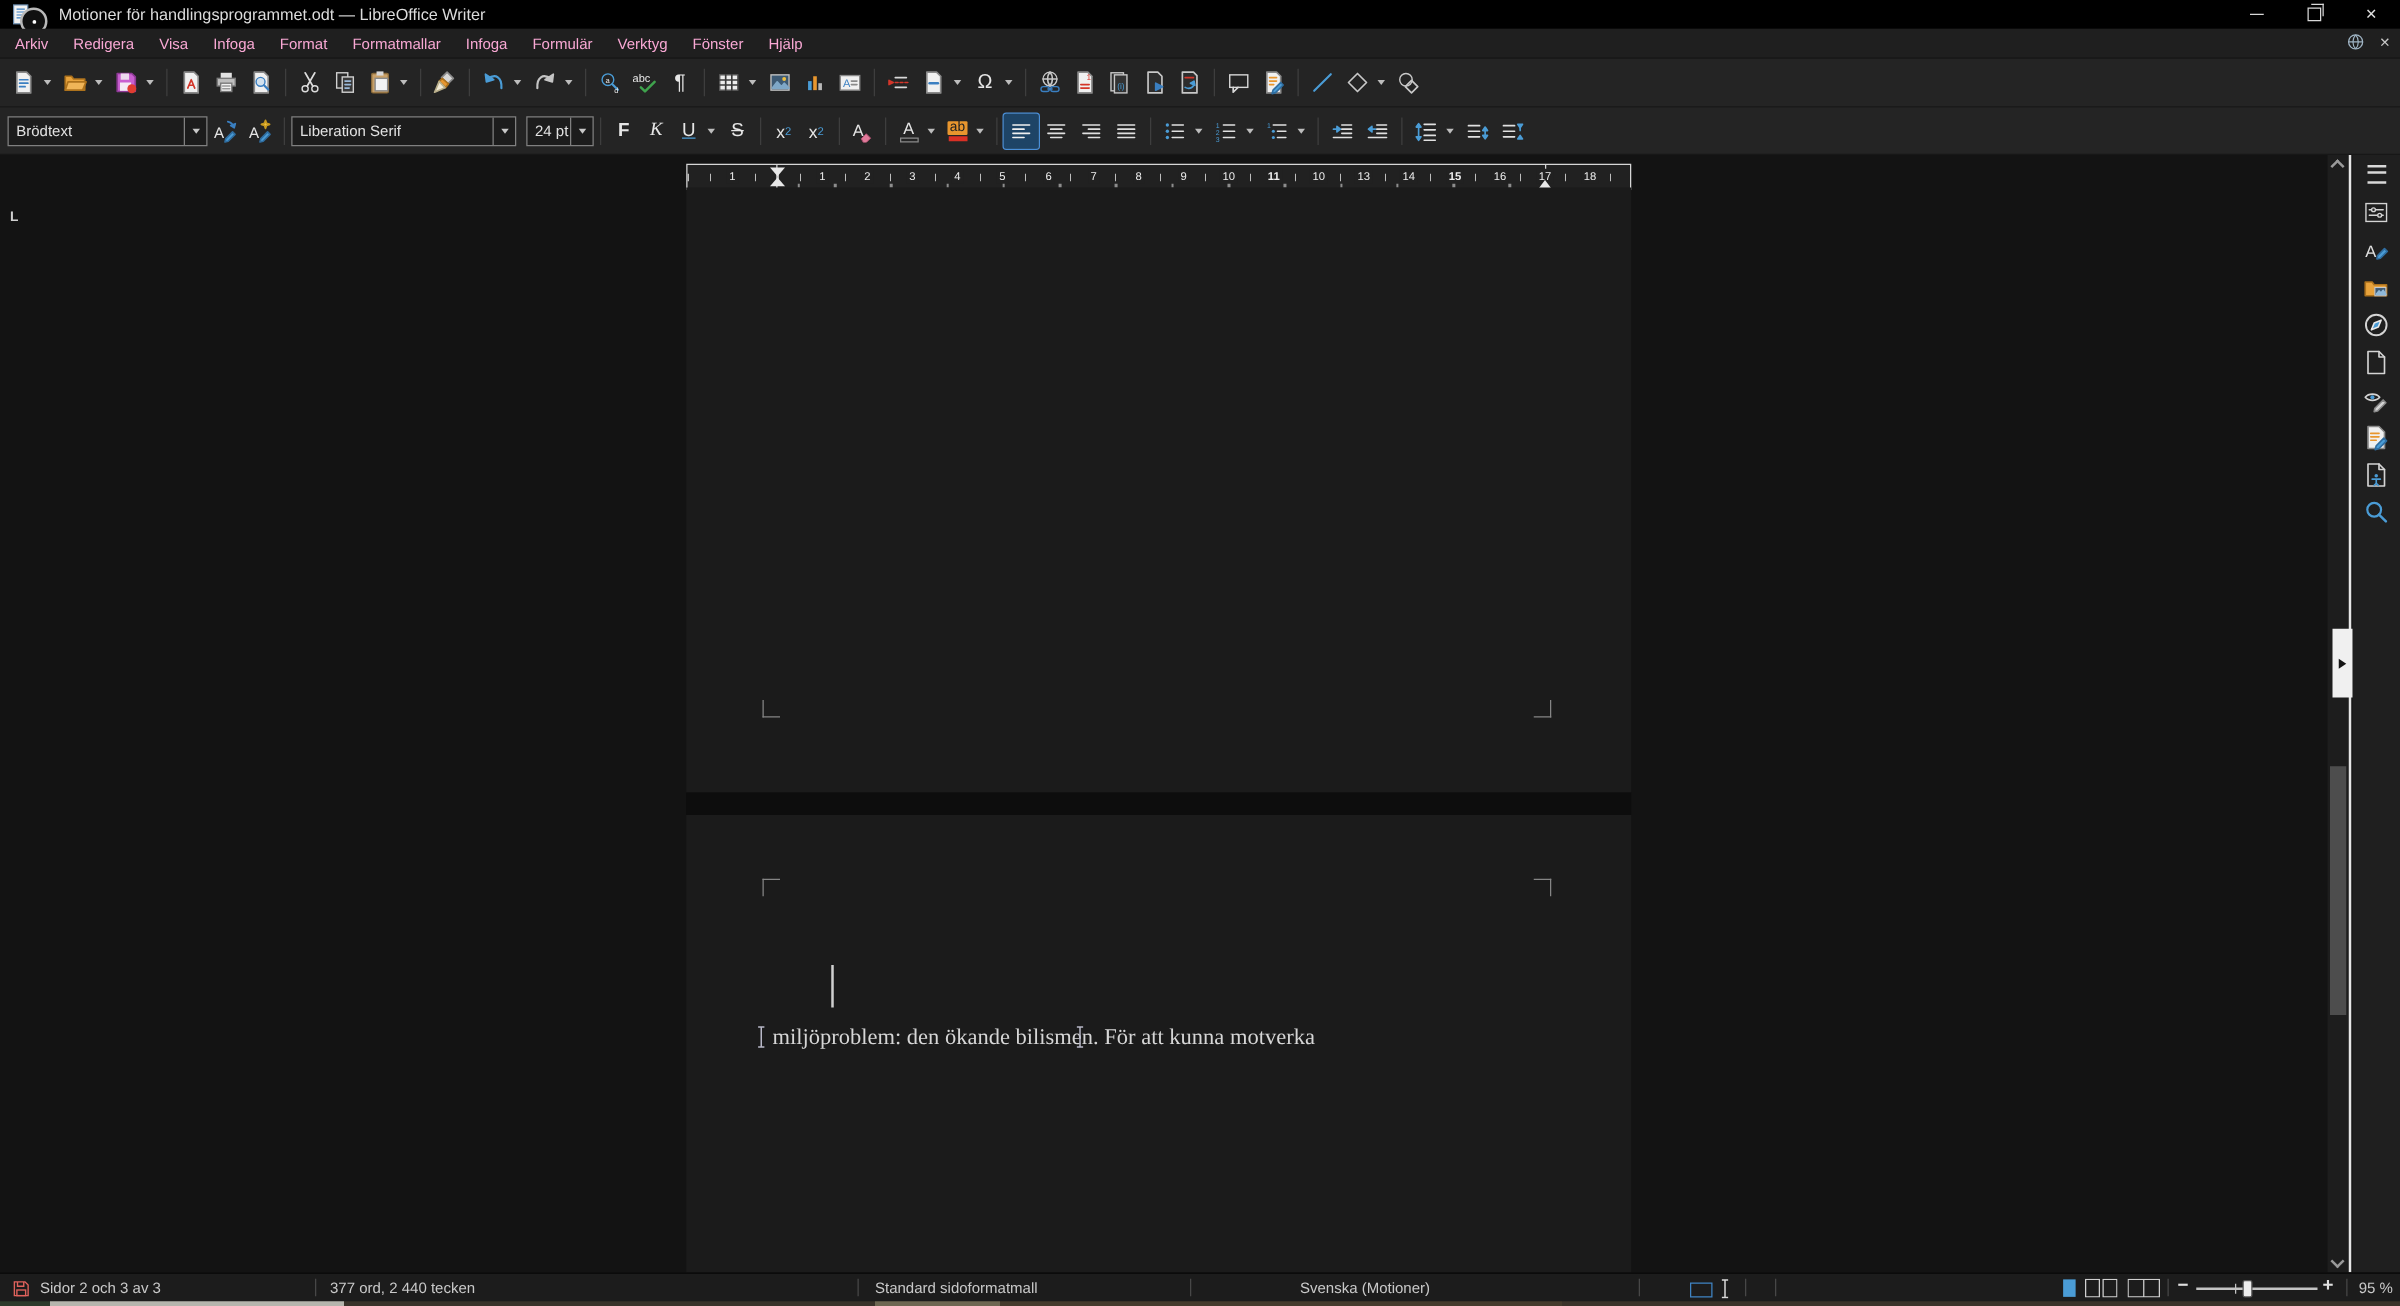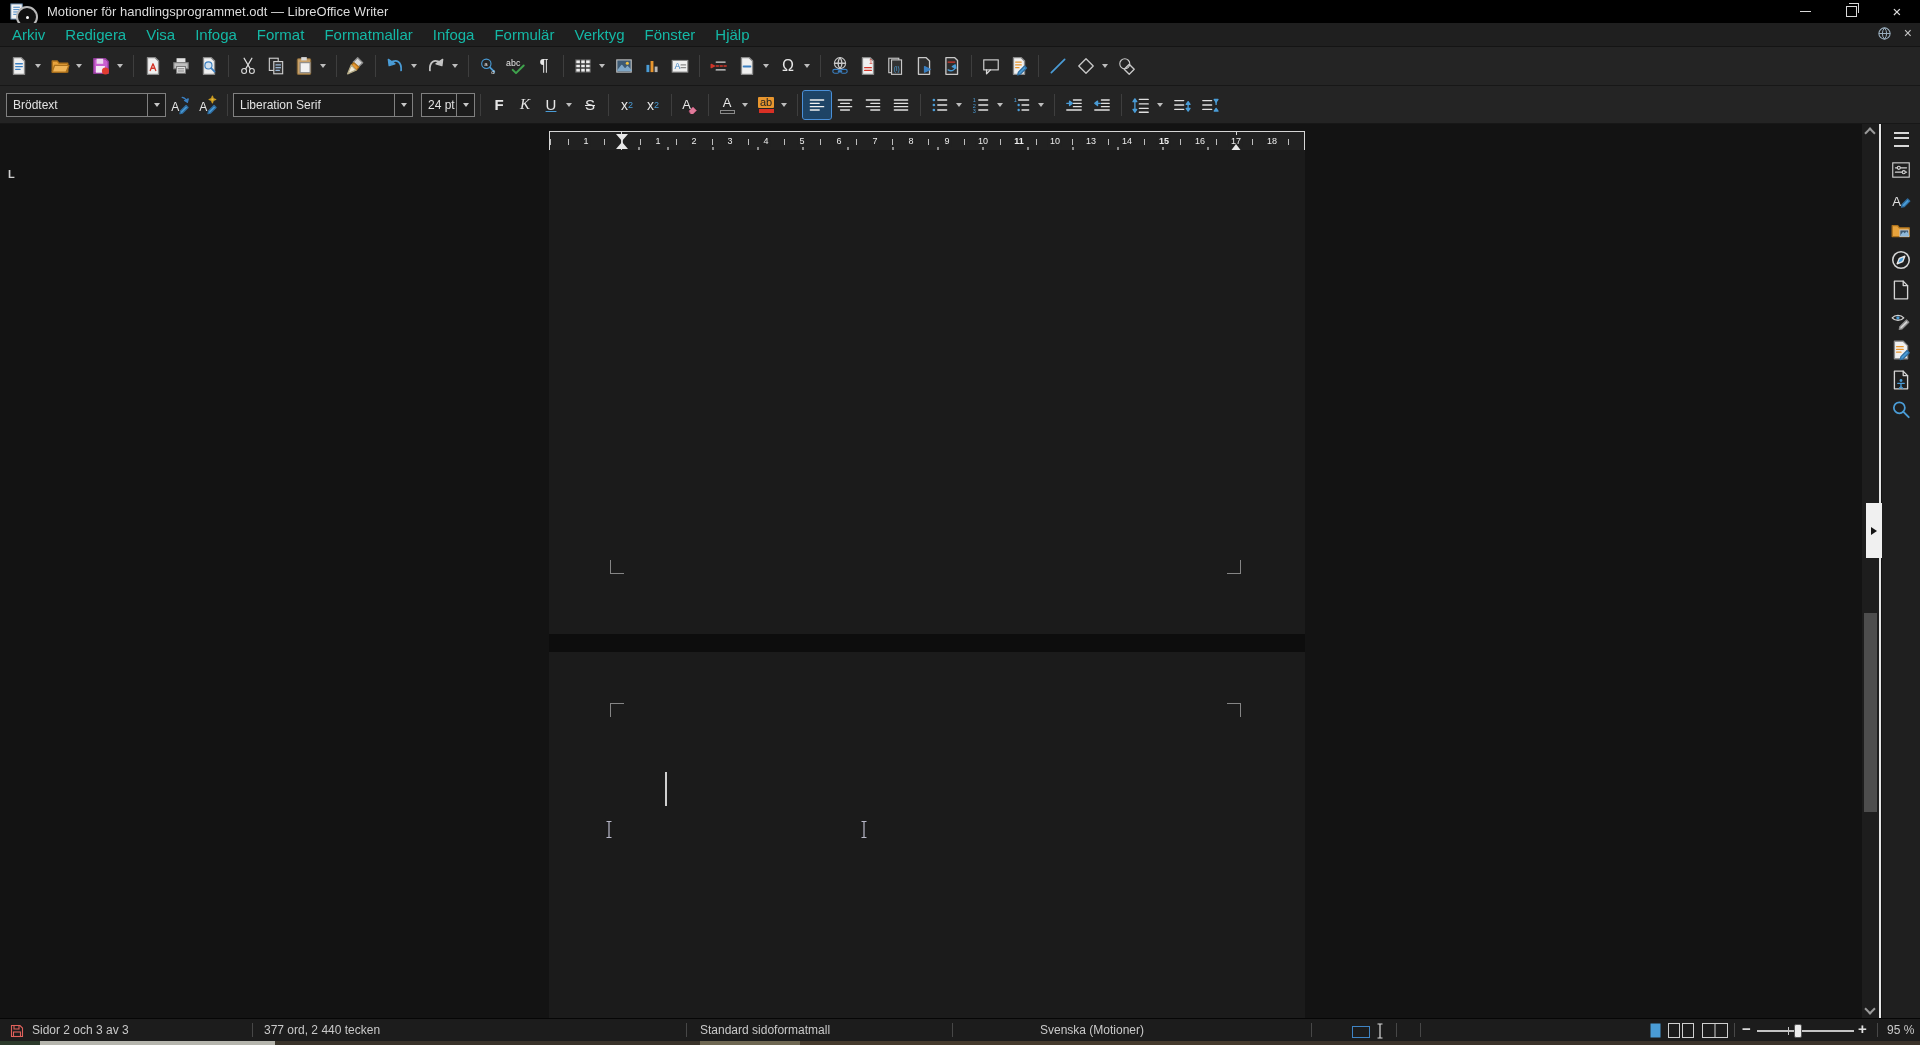--- a/index.html
+++ b/index.html
@@ -13,21 +13,21 @@
   .clickring i{position:absolute;left:8px;top:8px;width:3px;height:3px;background:#fff;border-radius:50%;}
   .wtitle{position:absolute;left:47px;top:4px;font-size:13px;color:#dcdcdc;white-space:nowrap;}
   .wbtns{position:absolute;right:0;top:0;height:23px;display:flex;}
   .wbtn{width:46px;height:23px;display:flex;align-items:center;justify-content:center;color:#d8d8d8;}
   .minline{width:11px;height:0;border-top:1.5px solid #d8d8d8;}
   .restsq{position:relative;width:9px;height:9px;border:1.2px solid #d8d8d8;background:#000;}
   .restsq i{position:absolute;left:2px;top:-4px;width:9px;height:9px;border:1.2px solid #d8d8d8;border-left:none;border-bottom:none;}
   .closex{font-size:15px;line-height:1;color:#e0e0e0;}
   
   .menubar{position:absolute;left:0;top:23px;width:1920px;height:24px;background:#1f1f1f;display:flex;align-items:center;padding-left:2px;box-sizing:border-box;border-bottom:1px solid #141414;}
-  .menu-item{padding:3px 10px;font-size:15px;color:#14b8a6;white-space:nowrap;}
+  .menu-item{padding:3px 10px;font-size:12px;color:#f9a8d4;white-space:nowrap;}
   .menu-right{position:absolute;right:4px;top:2px;display:flex;align-items:center;gap:8px;}
   .mclose{font-size:14px;color:#c8c8c8;padding:0 4px;}
   
   .toolbar{position:absolute;left:0;width:1920px;background:#242424;display:flex;align-items:center;box-sizing:border-box;border-bottom:1px solid #171717;}
   .tb1{top:47px;height:39px;padding-left:5px;}
   .tb2{top:86px;height:38px;padding-left:6px;}
   .tbtn{min-width:28px;height:28px;display:flex;align-items:center;justify-content:center;border-radius:2px;flex:none;}
   .grp{display:flex;align-items:center;flex:none;}
   .dd{width:0;height:0;border-left:3.5px solid transparent;border-right:3.5px solid transparent;border-top:4px solid #bdbdbd;margin:0 5px 0 2px;}
   .sep{width:1px;height:22px;background:#3e3e3e;margin:0 5px;flex:none;}
@@ -610,20 +610,21 @@
     <div class="page" style="top:26px;height:484px"></div>
     <div class="pagegap"></div>
     <div class="page" style="top:528px;height:366px"></div>
 
     <div class="cmark cm-bl" style="left:610px;top:436px"></div>
     <div class="cmark cm-br" style="left:1227px;top:436px"></div>
     <div class="cmark cm-tl" style="left:610px;top:579px"></div>
     <div class="cmark cm-tr" style="left:1227px;top:579px"></div>
 
     <div class="caret"></div>
+    <div class="doctext">miljöproblem: den ökande bilismen. För att kunna motverka</div>
     <svg class="ibeam" style="left:605px" width="8" height="19" viewBox="0 0 8 19">
       <path d="M1.5 1.5h5M4 1.5v16M1.5 17.5h5" stroke="#b8b8c8" stroke-width="1.2" fill="none"></path>
     </svg>
     <svg class="ibeam" style="left:860px" width="8" height="19" viewBox="0 0 8 19">
       <path d="M1.5 1.5h5M4 1.5v16M1.5 17.5h5" stroke="#b8b8c8" stroke-width="1.2" fill="none"></path>
     </svg>
 
     <div class="vscroll">
       <i class="sarr up"></i>
       <div class="sthumb"></div>

